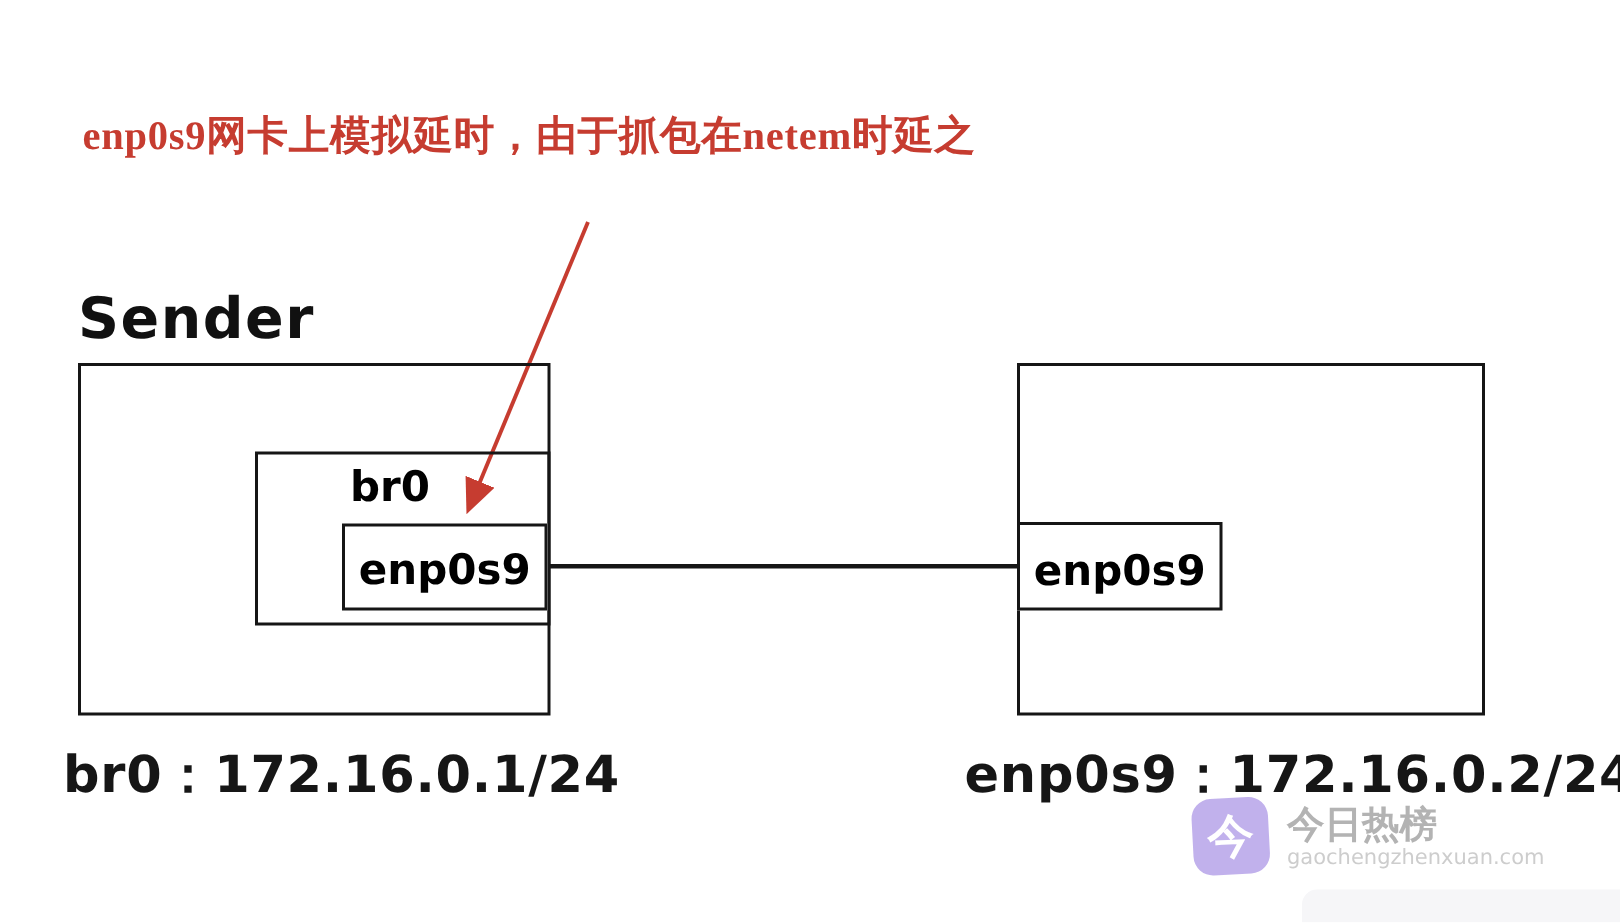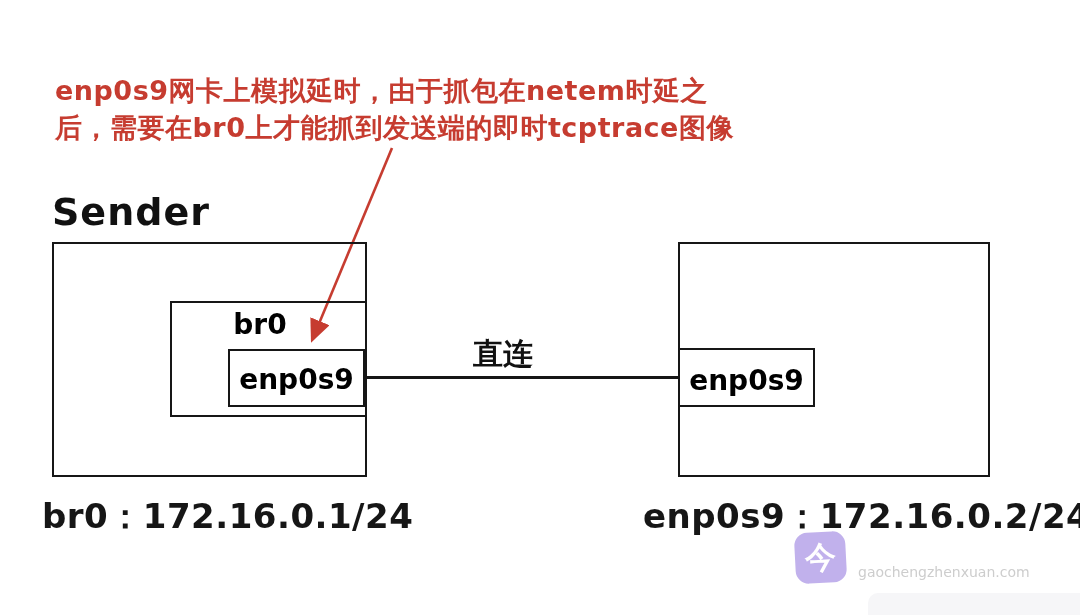--- a/index.html
+++ b/index.html
@@ -18,20 +18,21 @@
   .annotation {
     position: absolute;
     left: 55px;
     top: 72px;
     color: #c63c30;
     font-size: 27px;
     font-weight: 600;
     line-height: 37px;
     white-space: nowrap;
     letter-spacing: 0.5px;
+    font-family: Liberation Serif, serif;
   }
   .annotation .line { display: block; }
 
   .arrow-svg {
     position: absolute;
     left: 0;
     top: 0;
     width: 1080px;
     height: 615px;
     pointer-events: none;
@@ -151,46 +152,45 @@
     border-radius: 10px 0 0 0;
   }
 </style>
 </head>
 <body>
 
 <div class="canvas">
 
   <div class="annotation">
     <span class="line">enp0s9网卡上模拟延时，由于抓包在netem时延之</span>
-    <span class="line">后，需要在br0上才能抓到发送端的即时tcptrace图像</span>
   </div>
 
   <svg class="arrow-svg" viewBox="0 0 1080 615">
     <defs>
       <marker id="arrowhead" markerWidth="9" markerHeight="8" refX="7" refY="4" orient="auto">
         <path d="M0,0 L9,4 L0,8 z" fill="#c63c30"></path>
       </marker>
     </defs>
     <line x1="392" y1="148" x2="313" y2="338" stroke="#c63c30" stroke-width="2.6" marker-end="url(#arrowhead)"></line>
   </svg>
 
   <div class="node-title sender-title">Sender</div>
   <div class="box sender-box"></div>
   <div class="box br0-box"></div>
   <div class="box-label br0-label">br0</div>
   <div class="box sender-nic"></div>
   <div class="box-label sender-nic-label">enp0s9</div>
 
   <div class="link-line"></div>
-  <div class="link-label">直连</div>
 
   <div class="box receiver-box"></div>
   <div class="box receiver-nic"></div>
   <div class="box-label receiver-nic-label">enp0s9</div>
 
   <div class="ip-label sender-ip">br0：172.16.0.1/24</div>
   <div class="ip-label receiver-ip">enp0s9：172.16.0.2/24</div>
 
   <div class="wm-icon">今</div>
+  <div class="wm-name">今日热榜</div>
   <div class="wm-url">gaochengzhenxuan.com</div>
   <div class="wm-bar"></div>
 
 </div>
 
 </body></html>

